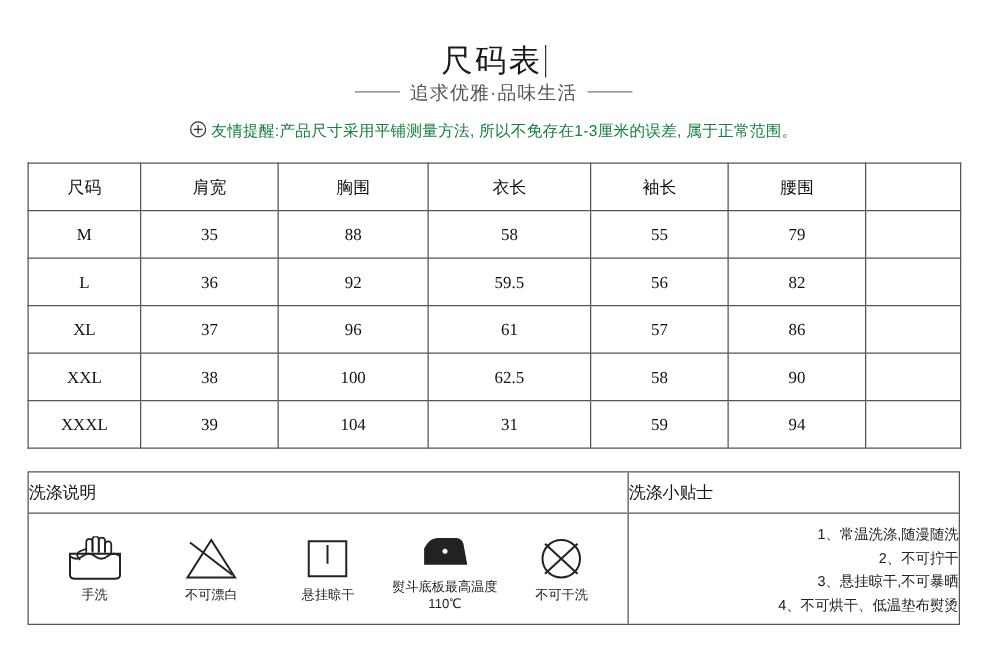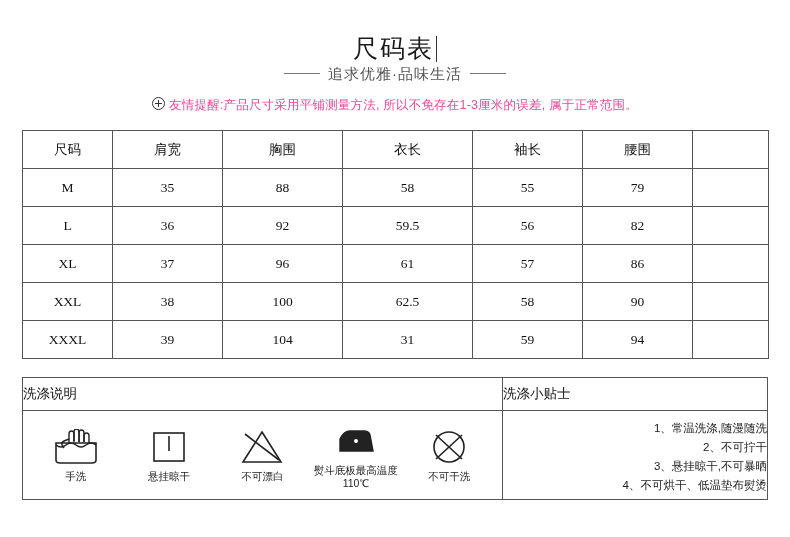--- a/index.html
+++ b/index.html
@@ -49,21 +49,21 @@
     display: inline-block;
     width: 36px;
     height: 1px;
     background: #777;
     vertical-align: 5px;
     margin: 0 8px;
   }
   .notice {
     text-align: center;
     font-size: 12.5px;
-    color: #ec4899;
+    color: #15803d;
     margin-top: 13px;
     letter-spacing: 0.2px;
   }
   .notice .plus-circle {
     display: inline-block;
     width: 11px;
     height: 11px;
     border: 1px solid #333;
     border-radius: 50%;
     position: relative;
@@ -280,35 +280,35 @@
               <path d="M31 13 L31 7 q0 -3 2.5 -3 q2.5 0 2.5 3 L36 14" fill="none" stroke="#222" stroke-width="1.4"></path>
               <path d="M16 10 L11 12 q-3 1.5 -2 4 L11 19" fill="none" stroke="#222" stroke-width="1.4"></path>
             </svg>
           </div>
           <div class="icon-cap">手洗</div>
         </div>
 
         <div class="icon-cell">
           <div class="icon-art">
             <svg width="46" height="36" viewBox="0 0 46 36">
+              <path d="M23 3 L42 33 L4 33 Z" fill="none" stroke="#222" stroke-width="1.6"></path>
+              <line x1="6" y1="5" x2="40" y2="31" stroke="#222" stroke-width="1.6"></line>
+            </svg>
+          </div>
+          <div class="icon-cap">不可漂白</div>
+        </div>
+
+        <div class="icon-cell">
+          <div class="icon-art">
+            <svg width="46" height="36" viewBox="0 0 46 36">
               <rect x="8" y="4" width="30" height="28" fill="none" stroke="#222" stroke-width="1.6"></rect>
               <line x1="23" y1="7" x2="23" y2="22" stroke="#222" stroke-width="1.6"></line>
             </svg>
           </div>
           <div class="icon-cap">悬挂晾干</div>
-        </div>
-
-        <div class="icon-cell">
-          <div class="icon-art">
-            <svg width="46" height="36" viewBox="0 0 46 36">
-              <path d="M23 3 L42 33 L4 33 Z" fill="none" stroke="#222" stroke-width="1.6"></path>
-              <line x1="6" y1="5" x2="40" y2="31" stroke="#222" stroke-width="1.6"></line>
-            </svg>
-          </div>
-          <div class="icon-cap">不可漂白</div>
         </div>
 
         <div class="icon-cell">
           <div class="icon-art">
             <svg width="46" height="36" viewBox="0 0 46 36">
               <path d="M7 28 L40 28 L37 12 Q36 8 31 8 L17 8 Q11 8 7 16 Z" fill="#222" stroke="#222" stroke-width="1.4"></path>
               <circle cx="23" cy="18" r="2" fill="#fff"></circle>
             </svg>
           </div>
           <div class="icon-cap">熨斗底板最高温度110℃</div>

